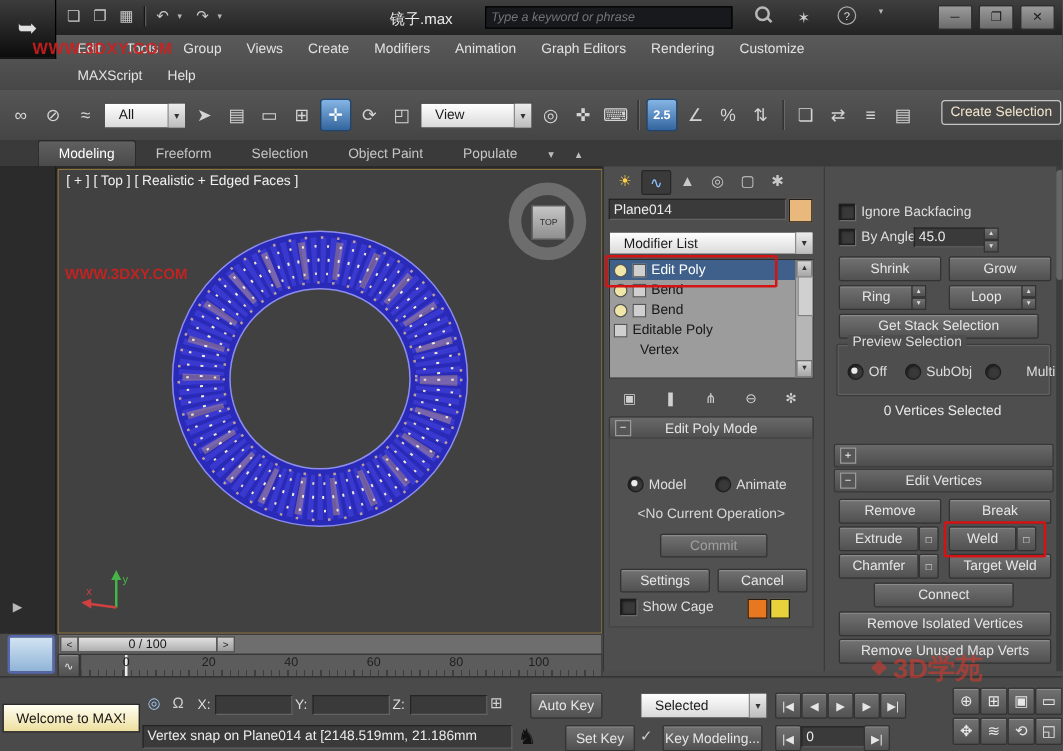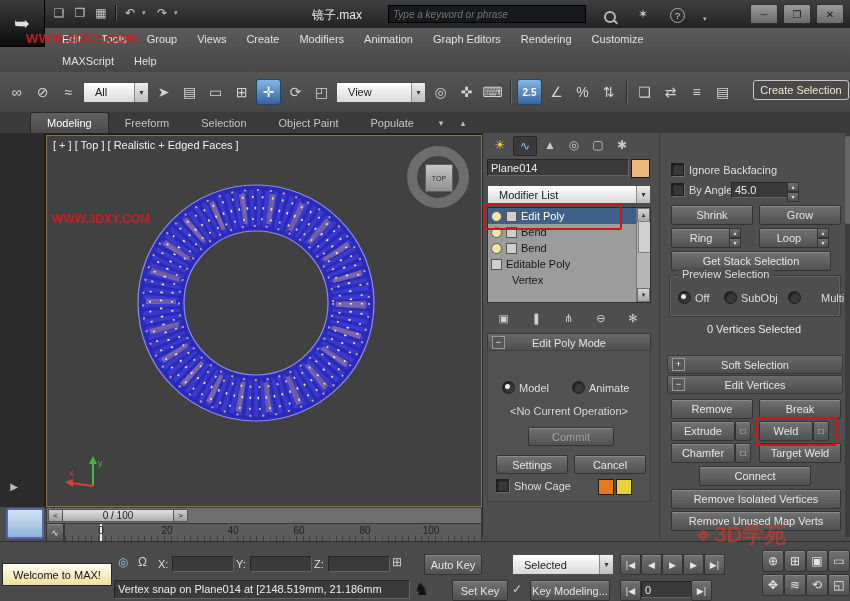--- a/index.html
+++ b/index.html
@@ -13,21 +13,21 @@
   .logo-btn{position:absolute;left:0;top:0;width:44px;height:46px;z-index:5;
             background:linear-gradient(#3c3c3c,#0c0c0c);border-right:1px solid #000;border-bottom:1px solid #000;
             display:flex;align-items:center;justify-content:center;font-size:19px;color:#e0e0e0}
   .qat{position:absolute;left:50px;top:4px;display:flex;gap:3px;align-items:center}
   .ticon{width:18px;height:18px;display:flex;align-items:center;justify-content:center;
          color:#c9c9c9;font-size:12px}
   .tsep{width:1px;height:16px;background:#161616;box-shadow:1px 0 0 #5a5a5a;margin:0 2px}
   .dd8{font-size:7px;color:#b8b8b8;width:8px}
   .doc-title{position:absolute;left:252px;top:7px;width:170px;text-align:center;
              font-size:12px;color:#ececec}
-  .searchwrap{position:absolute;left:388px;top:5px;display:flex;align-items:flex-end;gap:18px}
+  .searchwrap{position:absolute;left:388px;top:5px;display:flex;align-items:flex-start;gap:18px}
   .search{width:188px;height:16px;background:#17191d;border:1px solid #000;color:#cfd4da;
           font-style:italic;font-size:10px;font-family:"Liberation Sans",sans-serif;padding:0 4px}
   .mag{width:8px;height:8px;border:2px solid #b8b8b8;border-radius:50%;position:relative;display:inline-block}
   .mag::after{content:"";position:absolute;width:5px;height:2px;background:#b8b8b8;
               transform:rotate(45deg);right:-4px;bottom:-2px}
   .helpc{width:13px;height:13px;border:1px solid #aaa;border-radius:50%;color:#ddd;font-size:9px;
          display:flex;align-items:center;justify-content:center}
   .winbtns{position:absolute;right:6px;top:4px;display:flex;gap:5px}
   .winbtn{width:26px;height:18px;background:linear-gradient(#9b9b9b,#6b6b6b);border:1px solid #2e2e2e;
           color:#1c1c1c;font-size:10px;display:flex;align-items:center;justify-content:center;border-radius:2px}
@@ -414,21 +414,20 @@
       <div style="position:absolute;left:118px;top:15px;display:flex;align-items:center;gap:20px">
         <span class="rd"></span>
         <span class="lab">Multi</span>
       </div>
     </div>
 
     <div style="position:absolute;left:182px;top:190px;width:178px;text-align:center;color:#eaeaea">0 Vertices Selected</div>
 
     <div class="roll" style="position:absolute;left:184px;top:222px;width:174px;height:17px">
       <span class="pm">+</span>
-      <span class="t">Soft Selection</span>
     </div>
     <div class="roll" style="position:absolute;left:184px;top:242px;width:174px;height:17px">
       <span class="pm">−</span>
       <span class="t">Edit Vertices</span>
     </div>
 
     <div class="b3" style="position:absolute;left:188px;top:266px;width:80px;height:18px">Remove</div>
     <div class="b3" style="position:absolute;left:276px;top:266px;width:80px;height:18px">Break</div>
 
     <div class="b3" style="position:absolute;left:188px;top:288px;width:62px;height:18px">Extrude</div>

